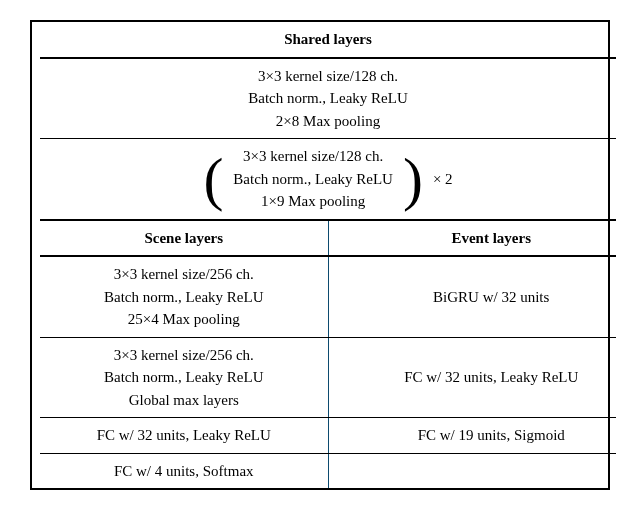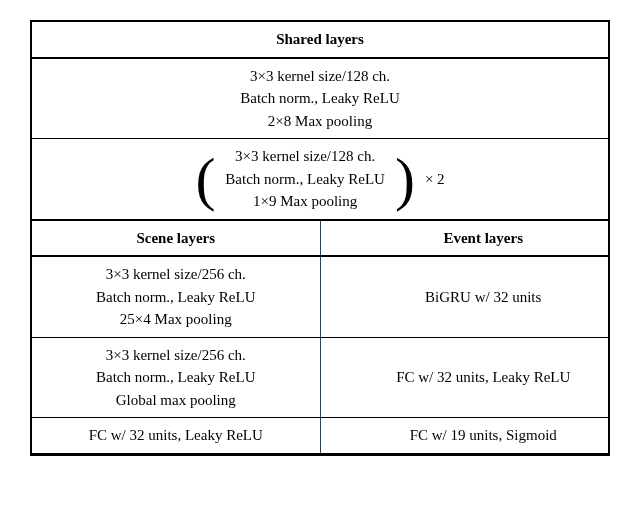--- a/index.html
+++ b/index.html
@@ -15,20 +15,21 @@
       min-height: 523px;
     }
     .table-wrapper {
       width: 580px;
       border-collapse: collapse;
       border: 2px solid #000;
     }
     table {
       width: 100%;
       border-collapse: collapse;
+      margin-left: 8px;
     }
     td, th {
       padding: 6px 10px;
       vertical-align: middle;
       text-align: center;
       line-height: 1.5;
     }
     .section-header {
       font-weight: bold;
       text-align: center;
@@ -123,31 +124,39 @@
       </td>
       <td class="right-col thin-border-bottom">
         <span>BiGRU w/ 32 units</span>
       </td>
     </tr>
 
     <tr>
       <td class="left-col thin-border-bottom">
         <span>3×3 kernel size/256 ch.</span><br>
         <span>Batch norm., Leaky ReLU</span><br>
-        <span>Global max pooling</span>
+        <span>Global max layers</span>
       </td>
       <td class="right-col thin-border-bottom">
         <span>FC w/ 32 units, Leaky ReLU</span>
       </td>
     </tr>
 
     <tr>
       <td class="left-col thin-border-bottom">
         <span>FC w/ 32 units, Leaky ReLU</span>
       </td>
       <td class="right-col thin-border-bottom">
         <span>FC w/ 19 units, Sigmoid</span>
       </td>
     </tr>
 
+    <tr>
+      <td class="left-col">
+        <span>FC w/ 4 units, Softmax</span>
+      </td>
+      <td class="right-col">
+        <span></span>
+      </td>
+    </tr>
   </tbody>
     </table>
 </div>
 
 </body></html>

